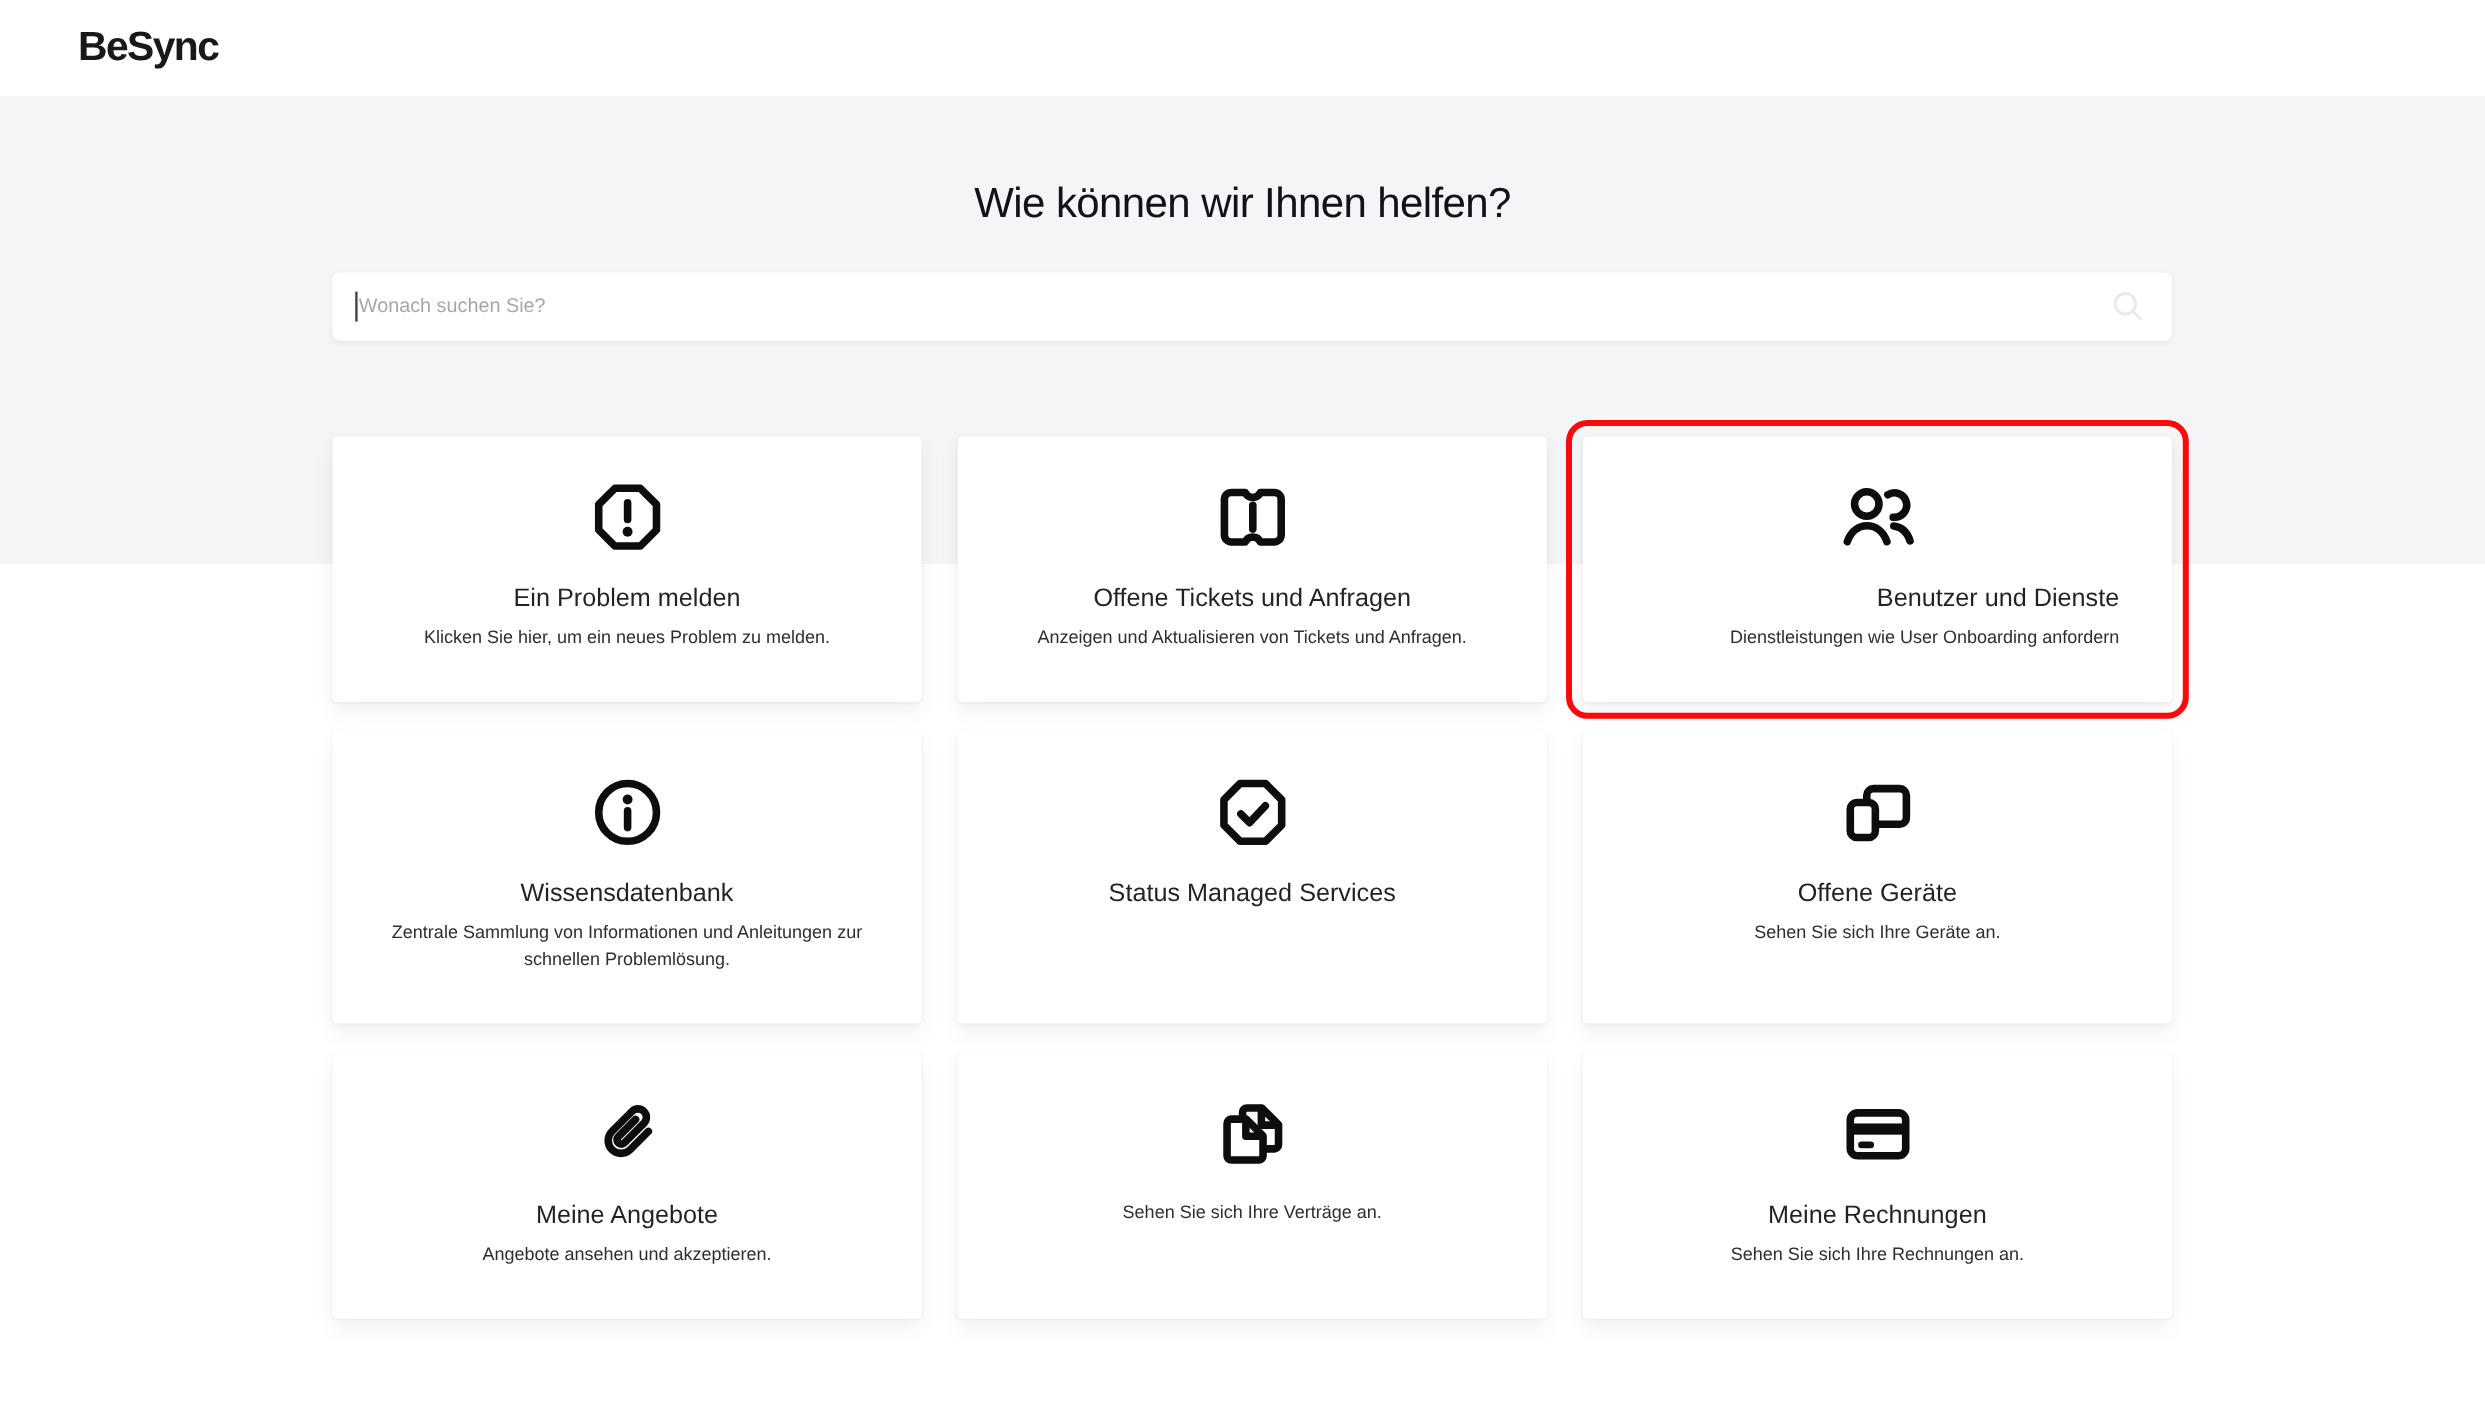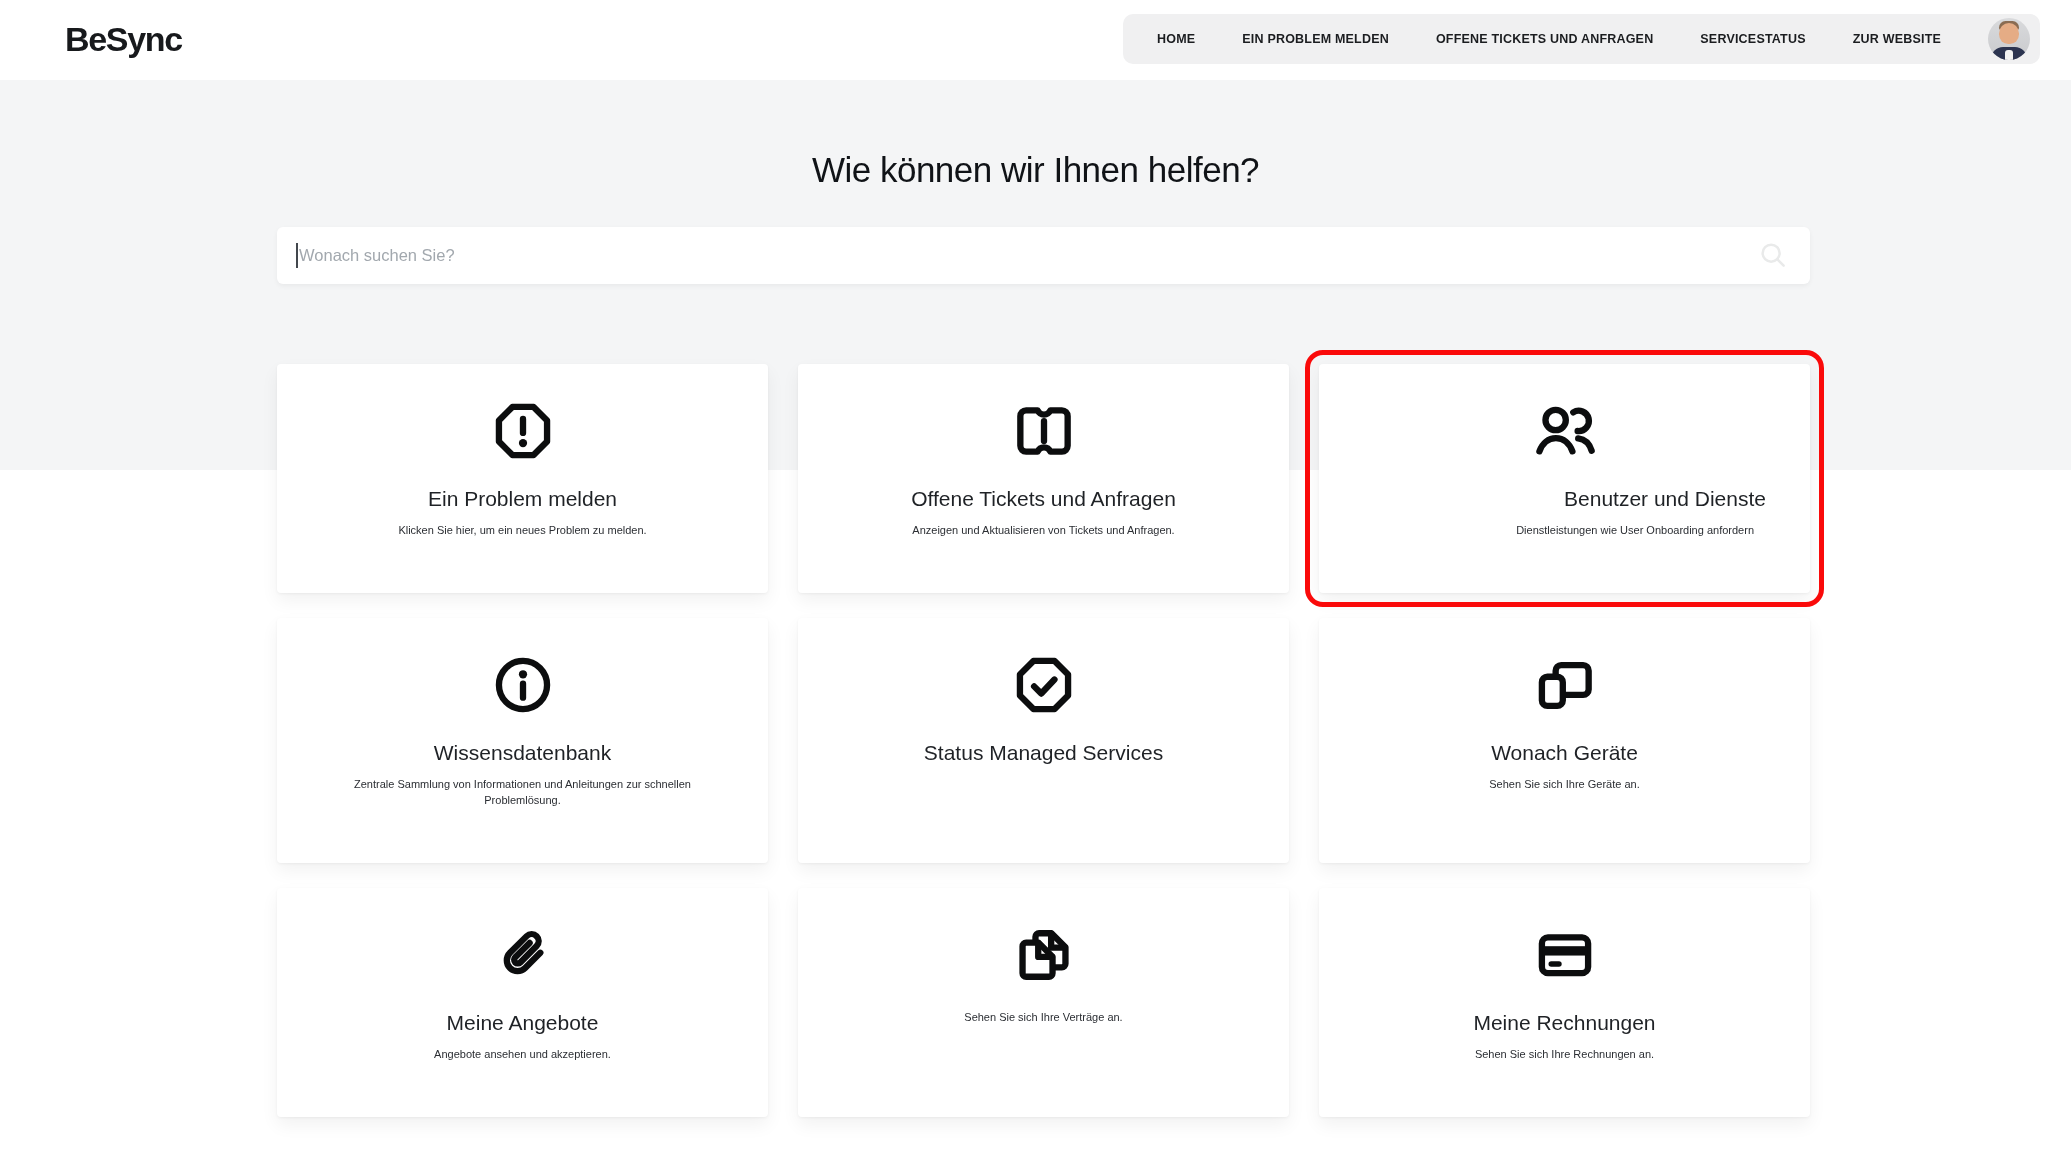--- a/index.html
+++ b/index.html
@@ -33,42 +33,29 @@
 
   
   .cards-grid{position:absolute;top:364px;left:277px;width:1533px;display:grid;
               grid-template-columns:repeat(3,1fr);column-gap:30px;row-gap:25px;z-index:1;}
   .card{background:#ffffff;border-radius:4px;text-align:center;cursor:pointer;box-sizing:border-box;
         padding:34px 44px 42px;box-shadow:0 1px 3px rgba(0,0,0,.05),0 8px 18px rgba(0,0,0,.055);}
   .card.highlighted{outline:5px solid #fa0a0a;outline-offset:9px;text-align:right;}
   .card-icon{height:66px;display:flex;align-items:center;justify-content:center;margin-bottom:22px;color:#0c0d0e;}
   .card-icon svg{width:66px;height:66px;display:block;}
   .card-title{font-size:21px;font-weight:400;color:#1f2226;margin:0 0 10px;line-height:1.2;}
-  .card-desc{font-size:11px;font-weight:400;color:#2b2e33;line-height:1.45;margin:12px;}
+  .card-desc{font-size:15px;font-weight:400;color:#2b2e33;line-height:1.45;margin:0;}
 </style>
 </head>
 <body>
 
 <div class="page">
 
   <div class="header">
     <div class="logo">BeSync</div>
-    <div class="nav-pill">
-      <span class="nav-item">HOME</span>
-      <span class="nav-item">EIN PROBLEM MELDEN</span>
-      <span class="nav-item">OFFENE TICKETS UND ANFRAGEN</span>
-      <span class="nav-item">SERVICESTATUS</span>
-      <span class="nav-item">ZUR WEBSITE</span>
-      <div class="avatar">
-        <div class="hair"></div>
-        <div class="head"></div>
-        <div class="body"></div>
-        <div class="shirt"></div>
-      </div>
-    </div>
   </div>
 
   <div class="gray-band"></div>
   <div class="hero-title">Wie können wir Ihnen helfen?</div>
 
   <div class="search-bar">
     <input class="search-input" type="text" placeholder="Wonach suchen Sie?" style="">
     <span class="caret"></span>
     <span class="search-icon">
       <svg viewBox="0 0 24 24" fill="none" stroke="currentColor" stroke-width="2" stroke-linecap="round">
@@ -138,21 +125,21 @@
       <div class="card-title">Status Managed Services</div>
     </div>
 
     <div class="card">
       <div class="card-icon">
         <svg viewBox="0 0 24 24" fill="none" stroke="currentColor" stroke-width="2.3" stroke-linecap="round" stroke-linejoin="round">
           <rect x="8.6" y="4.8" width="12" height="10.8" rx="2"></rect>
           <rect x="3.6" y="9" width="7.6" height="10.6" rx="2" fill="#ffffff"></rect>
         </svg>
       </div>
-      <div class="card-title">Wonach Geräte</div>
+      <div class="card-title">Offene Geräte</div>
       <p class="card-desc">Sehen Sie sich Ihre Geräte an.</p>
     </div>
 
     <div class="card">
       <div class="card-icon">
         <svg viewBox="0 0 24 24" fill="none" stroke="currentColor" stroke-width="2.3" stroke-linecap="round" stroke-linejoin="round">
           <g transform="rotate(45 12 12)">
             <path d="M15.9 7v7.8a3.9 3.9 0 0 1-7.8 0V6.2a2.55 2.55 0 0 1 5.1 0v8.4a1.3 1.3 0 0 1-2.6 0V7.2"></path>
           </g>
         </svg>

